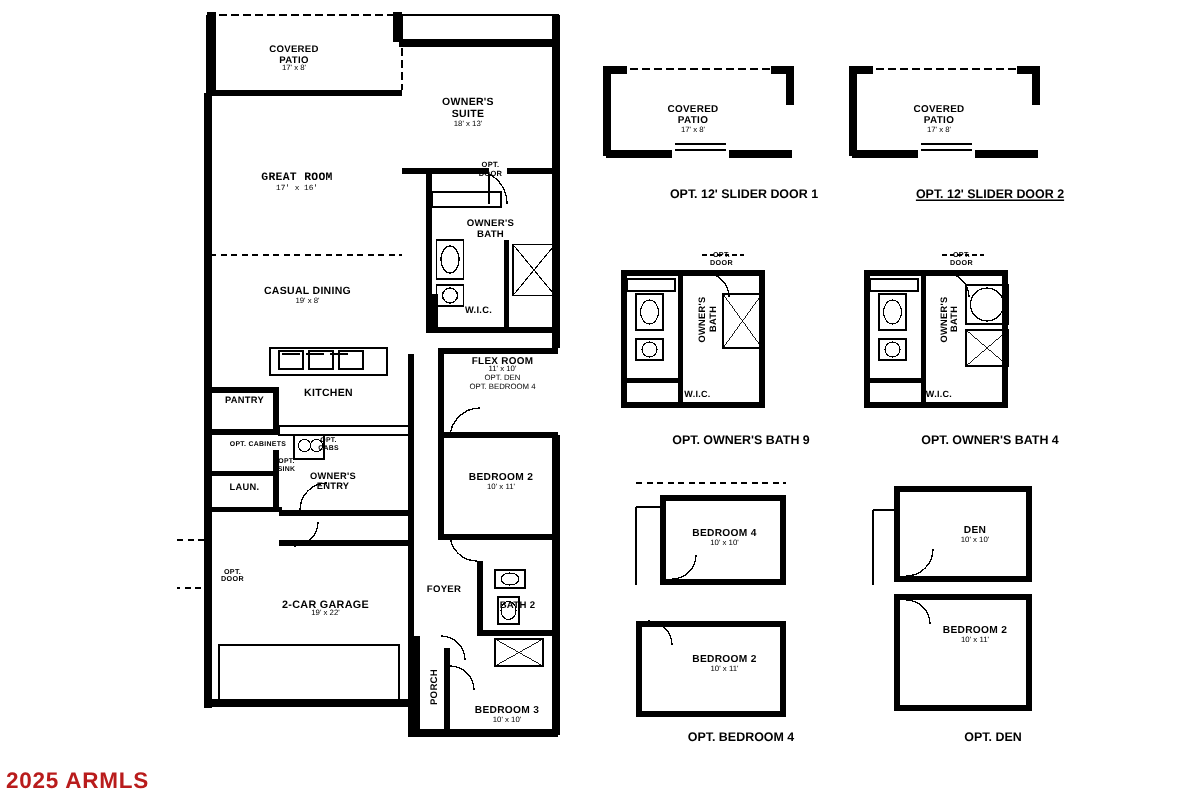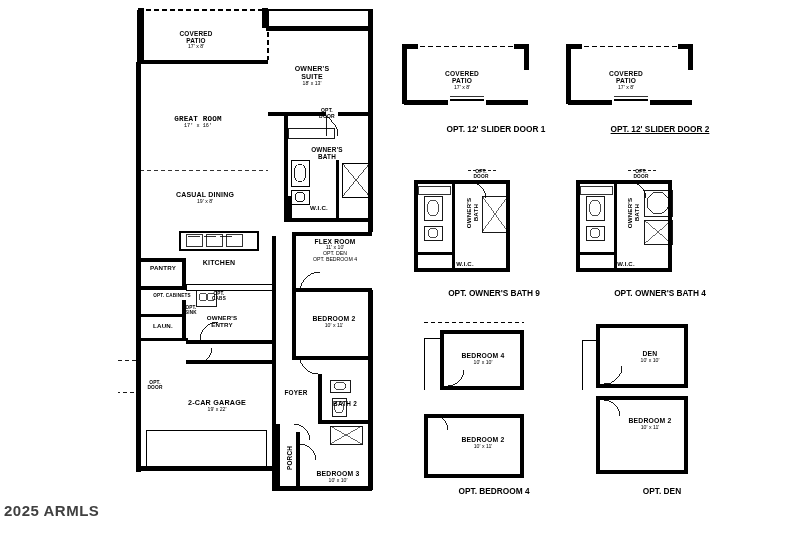--- a/index.html
+++ b/index.html
@@ -49,24 +49,24 @@
     padding-left: 48px;
   }
   .vert {
     writing-mode: vertical-rl;
     text-orientation: mixed;
     transform: translate(-50%, -50%) rotate(180deg);
   }
   .watermark {
     position: absolute;
     left: 4px;
-    bottom: 14px;
+    bottom: 4px;
     font-size: 15px;
     font-weight: bold;
-    color: #404040;
+    color: #b91c1c;
     letter-spacing: 0.5px;
     font-family: "Liberation Sans", sans-serif;
   }
   svg { display: block; }
 </style>
 </head>
 <body>
 
 <div id="sheet">
 

